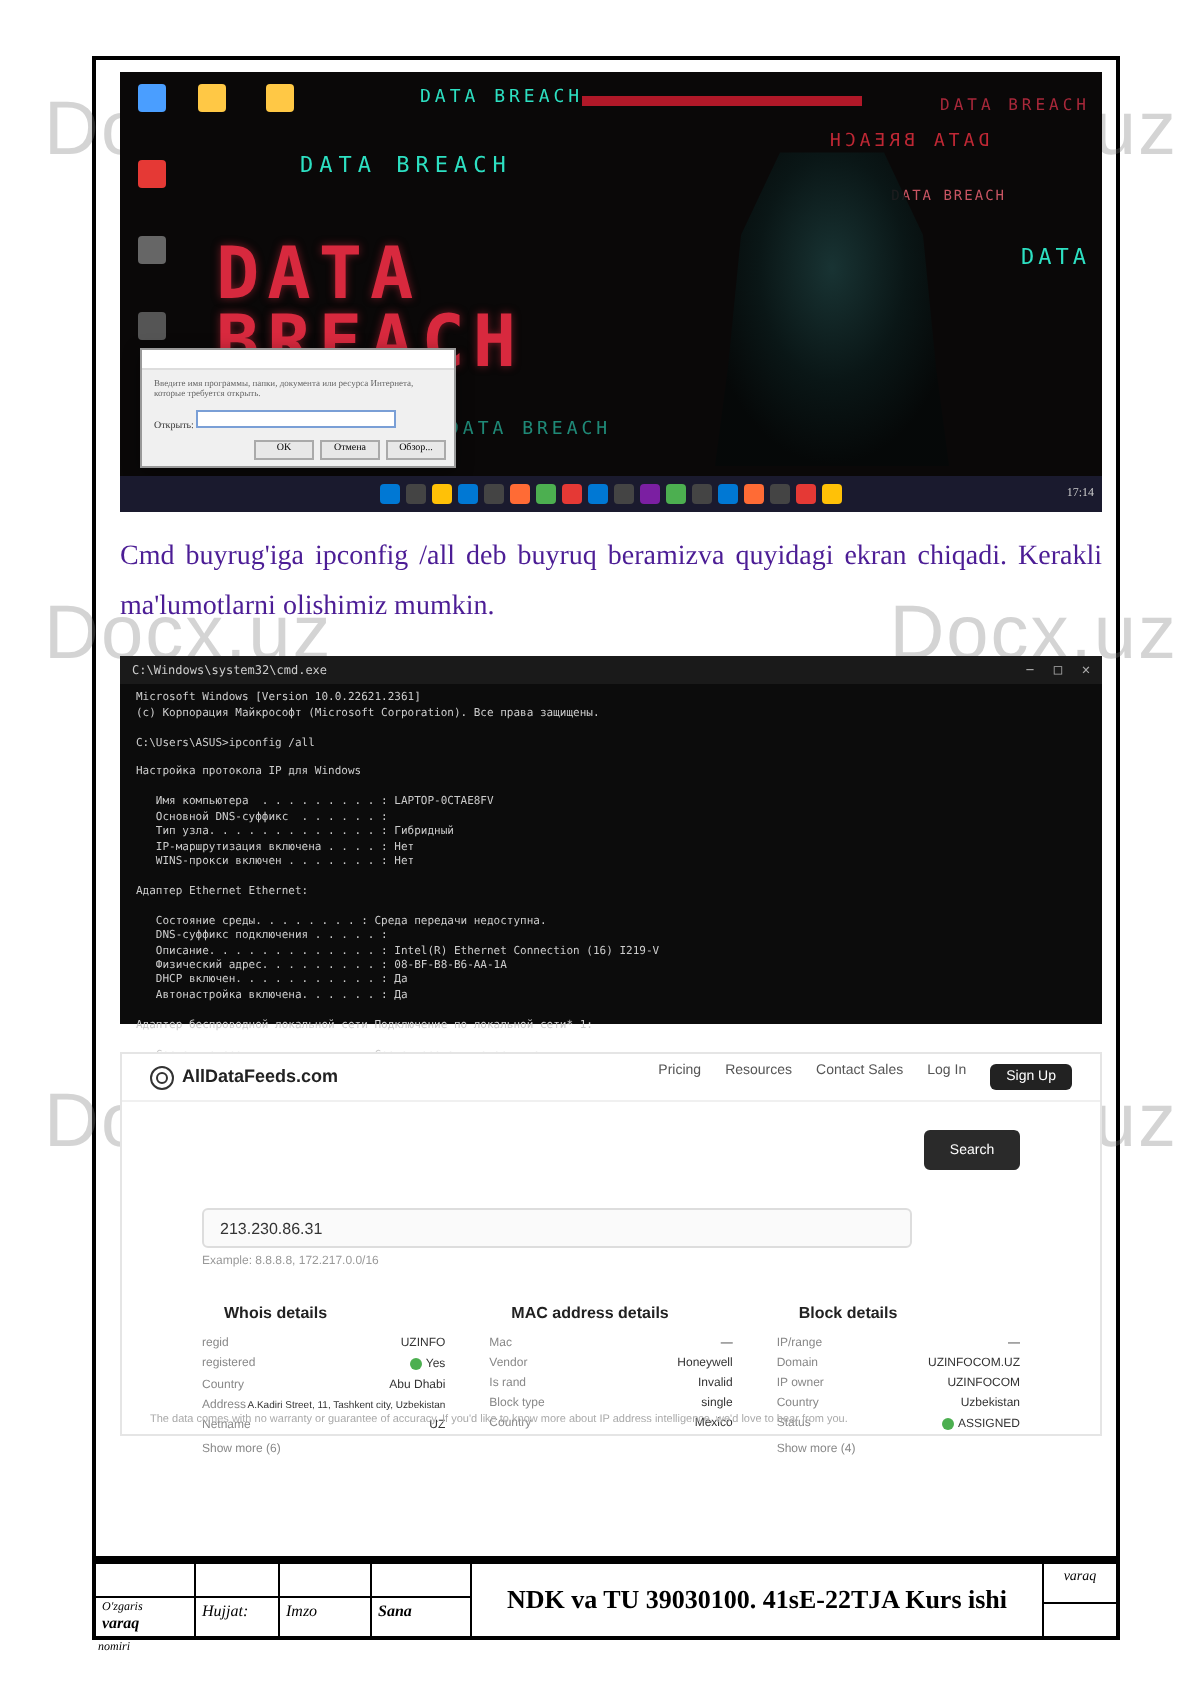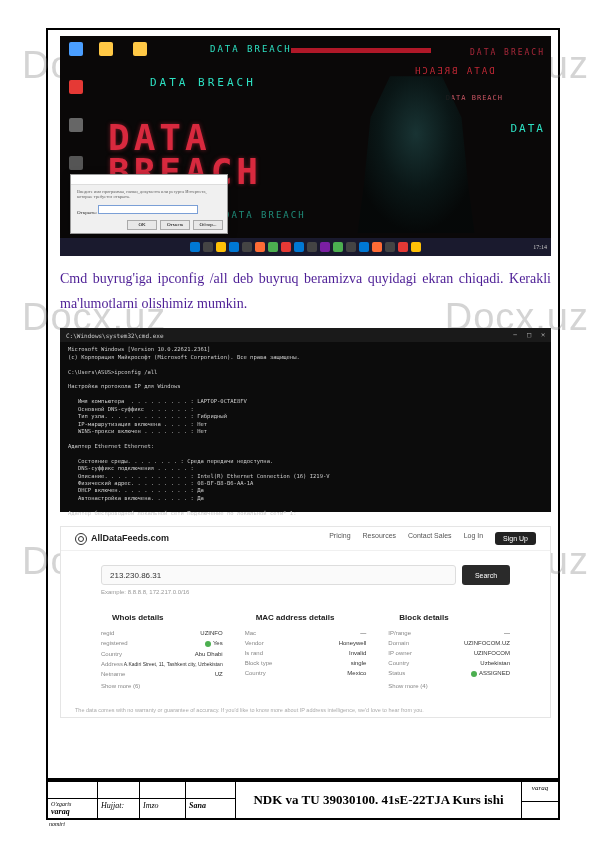--- a/index.html
+++ b/index.html
@@ -64,21 +64,21 @@
   .site-header { height: 24px; display: flex; align-items: center; padding: 0 14px; border-bottom: 1px solid #f0f0f0; }
   .site-logo { display: flex; align-items: flex-start; gap: 4px; }
   .site-logo .logo-icon { width: 12px; height: 12px; border: 1.5px solid #333; border-radius: 50%; position: relative; }
   .site-logo .logo-icon::after { content: ''; position: absolute; top: 2px; left: 2px; width: 4px; height: 4px; border: 1px solid #333; border-radius: 50%; }
   .site-logo .logo-text { font-size: 9px; font-weight: 600; color: #222; }
   .site-nav { margin-left: auto; display: flex; gap: 12px; font-size: 7px; color: #555; }
   .site-nav .signup { background: #222; color: #fff; padding: 3px 8px; border-radius: 3px; }
   
   .search-section { padding: 14px 40px 10px; }
   .search-box { display: flex; gap: 6px; }
-  .search-input { flex: 1; height: 20px; border: 1px solid #ddd; border-radius: 3px; padding: 0 8px; font-size: 8px; color: #333; background: #fafafa; }
+  .search-input { flex: 1; height: 20px; border: 1px solid #ddd; border-radius: 3px; padding: 0 8px; font-size: 8px; color: #333; background: #fafafa; margin-top: 39px; }
   .search-btn { width: 48px; height: 20px; background: #2a2a2a; color: #fff; border-radius: 3px; font-size: 7px; display: flex; align-items: center; justify-content: center; }
   .search-hint { font-size: 6px; color: #999; margin-top: 4px; }
   
   .results-section { padding: 8px 40px; display: flex; gap: 22px; }
   .result-col { flex: 1; }
   .result-col h4 { font-size: 8px; font-weight: 700; color: #222; margin-bottom: 6px; margin-left: 11px; }
   .result-row { display: flex; justify-content: space-between; font-size: 6px; color: #444; padding: 2px 0; }
   .result-row .label { color: #888; }
   .result-row .value { color: #333; }
   .badge-green { display: inline-block; width: 6px; height: 6px; background: #4caf50; border-radius: 50%; margin-right: 2px; vertical-align: middle; }

